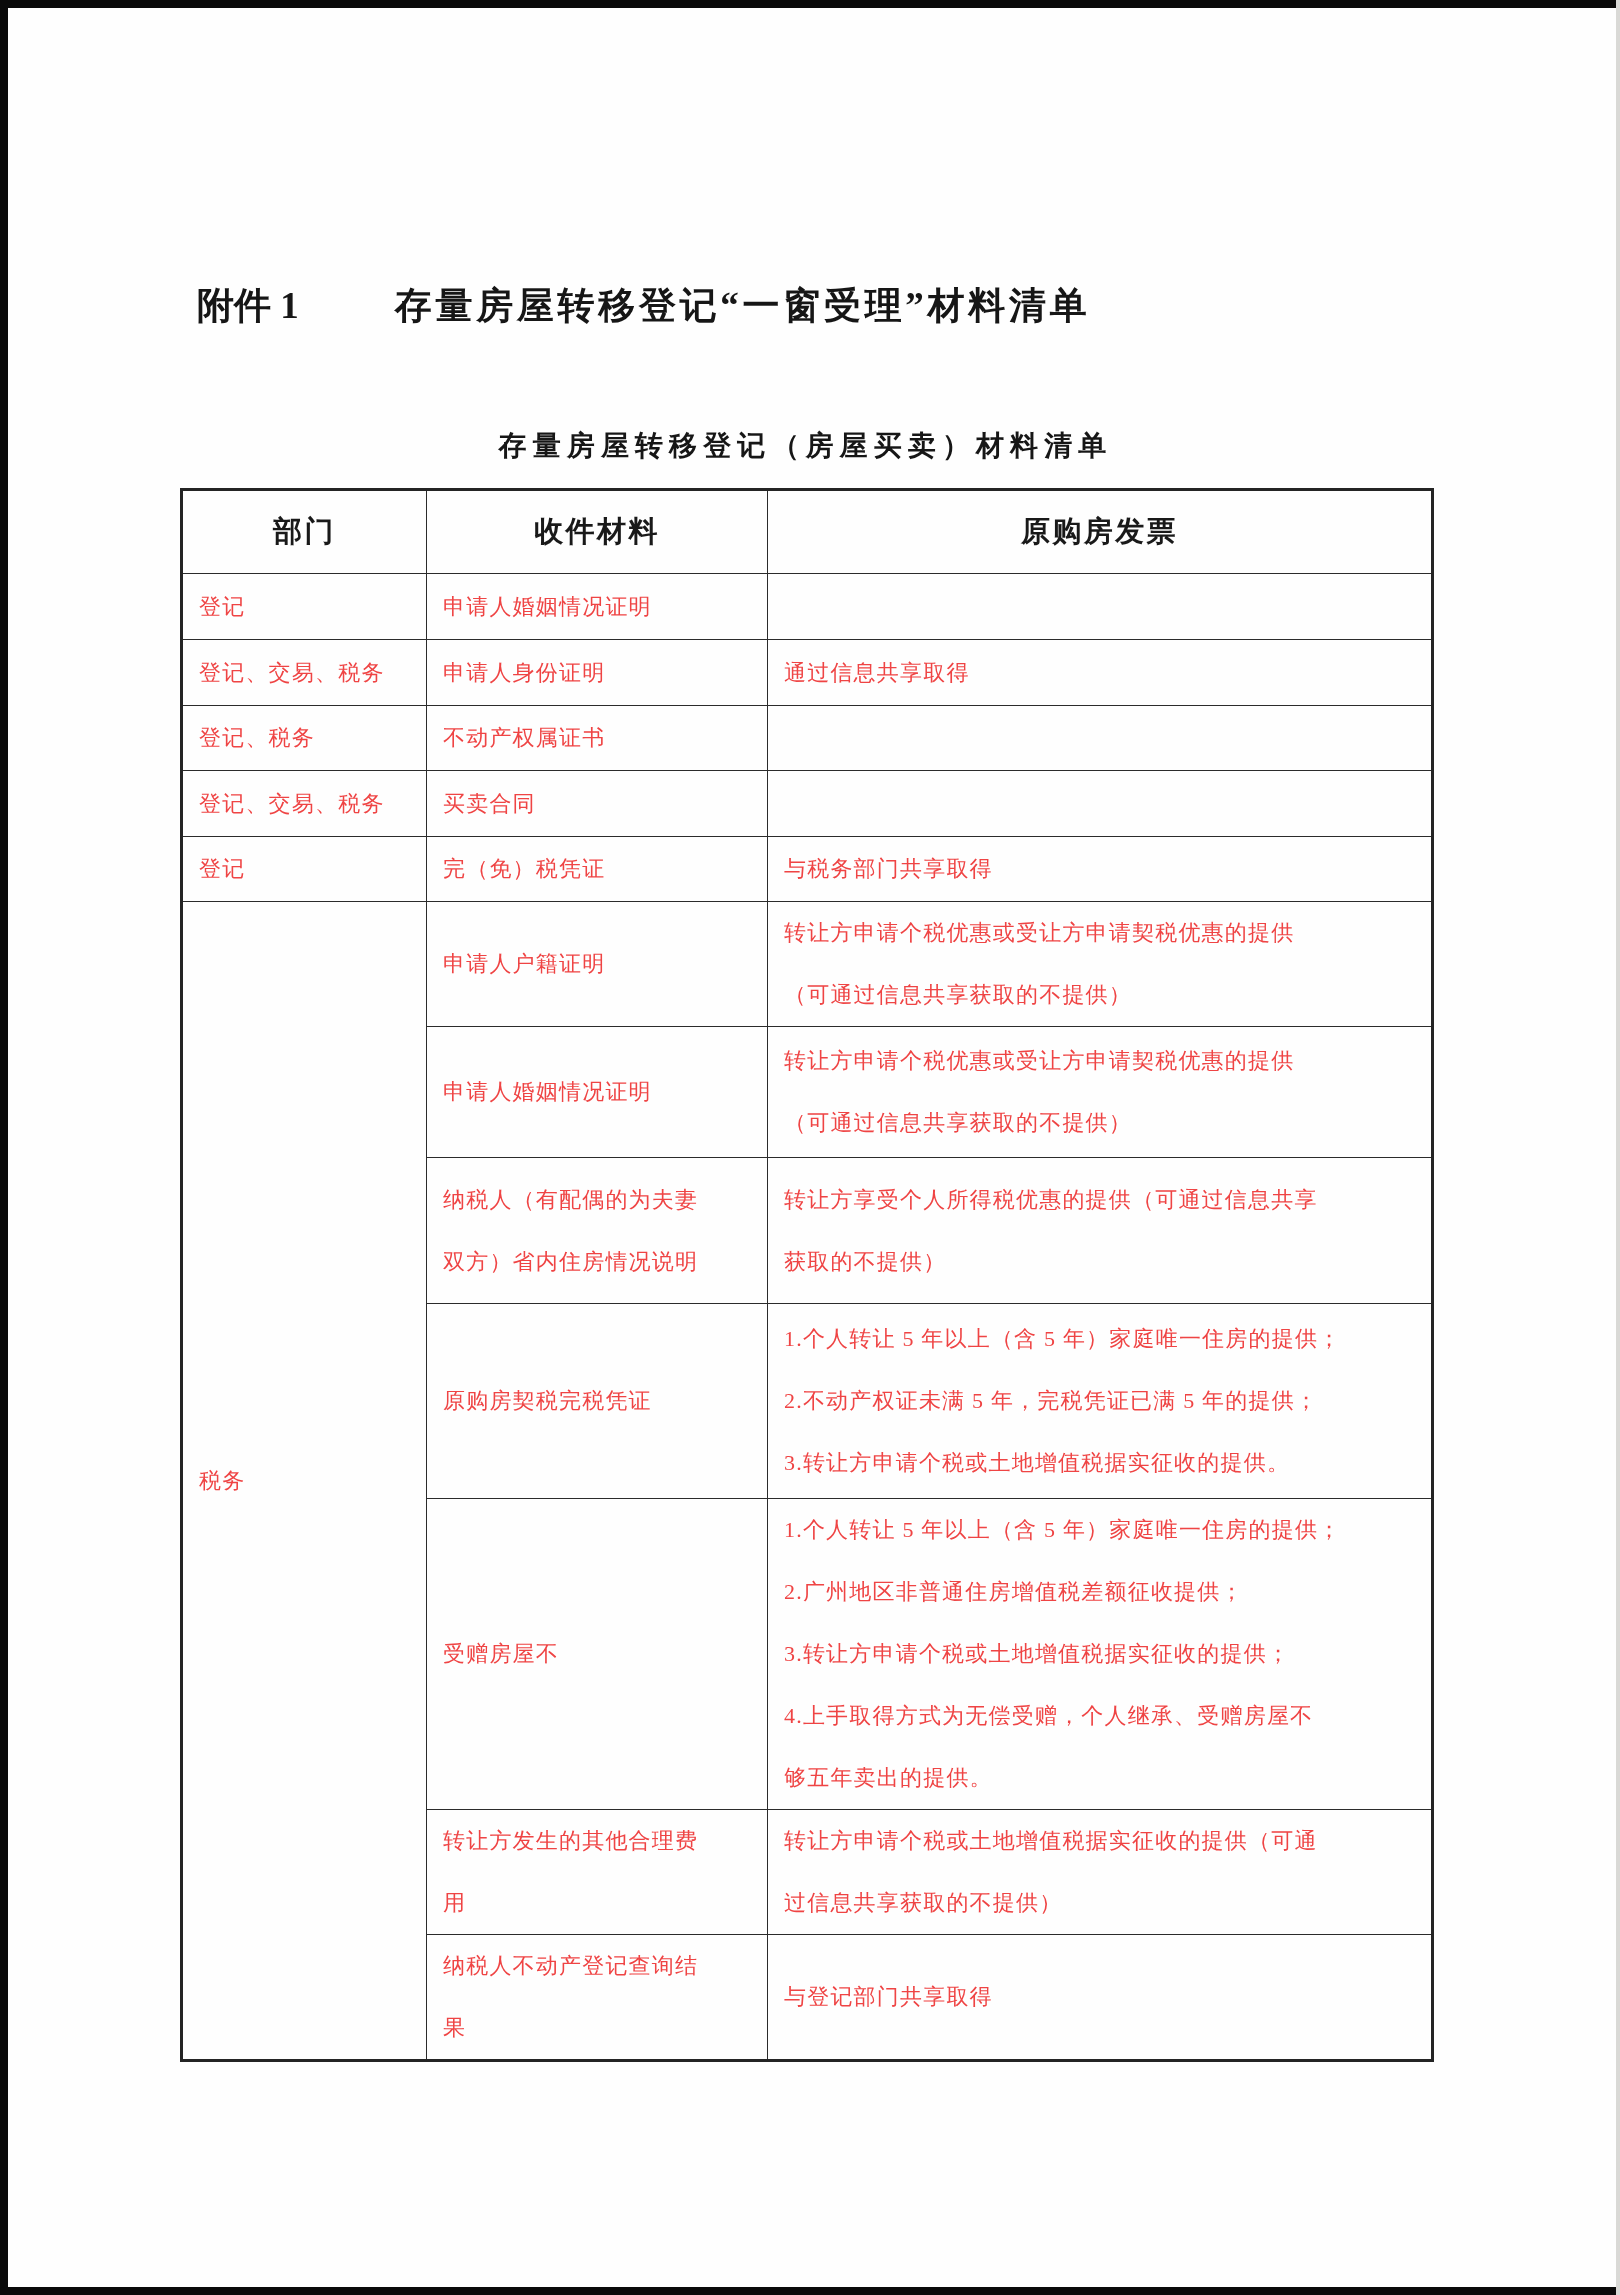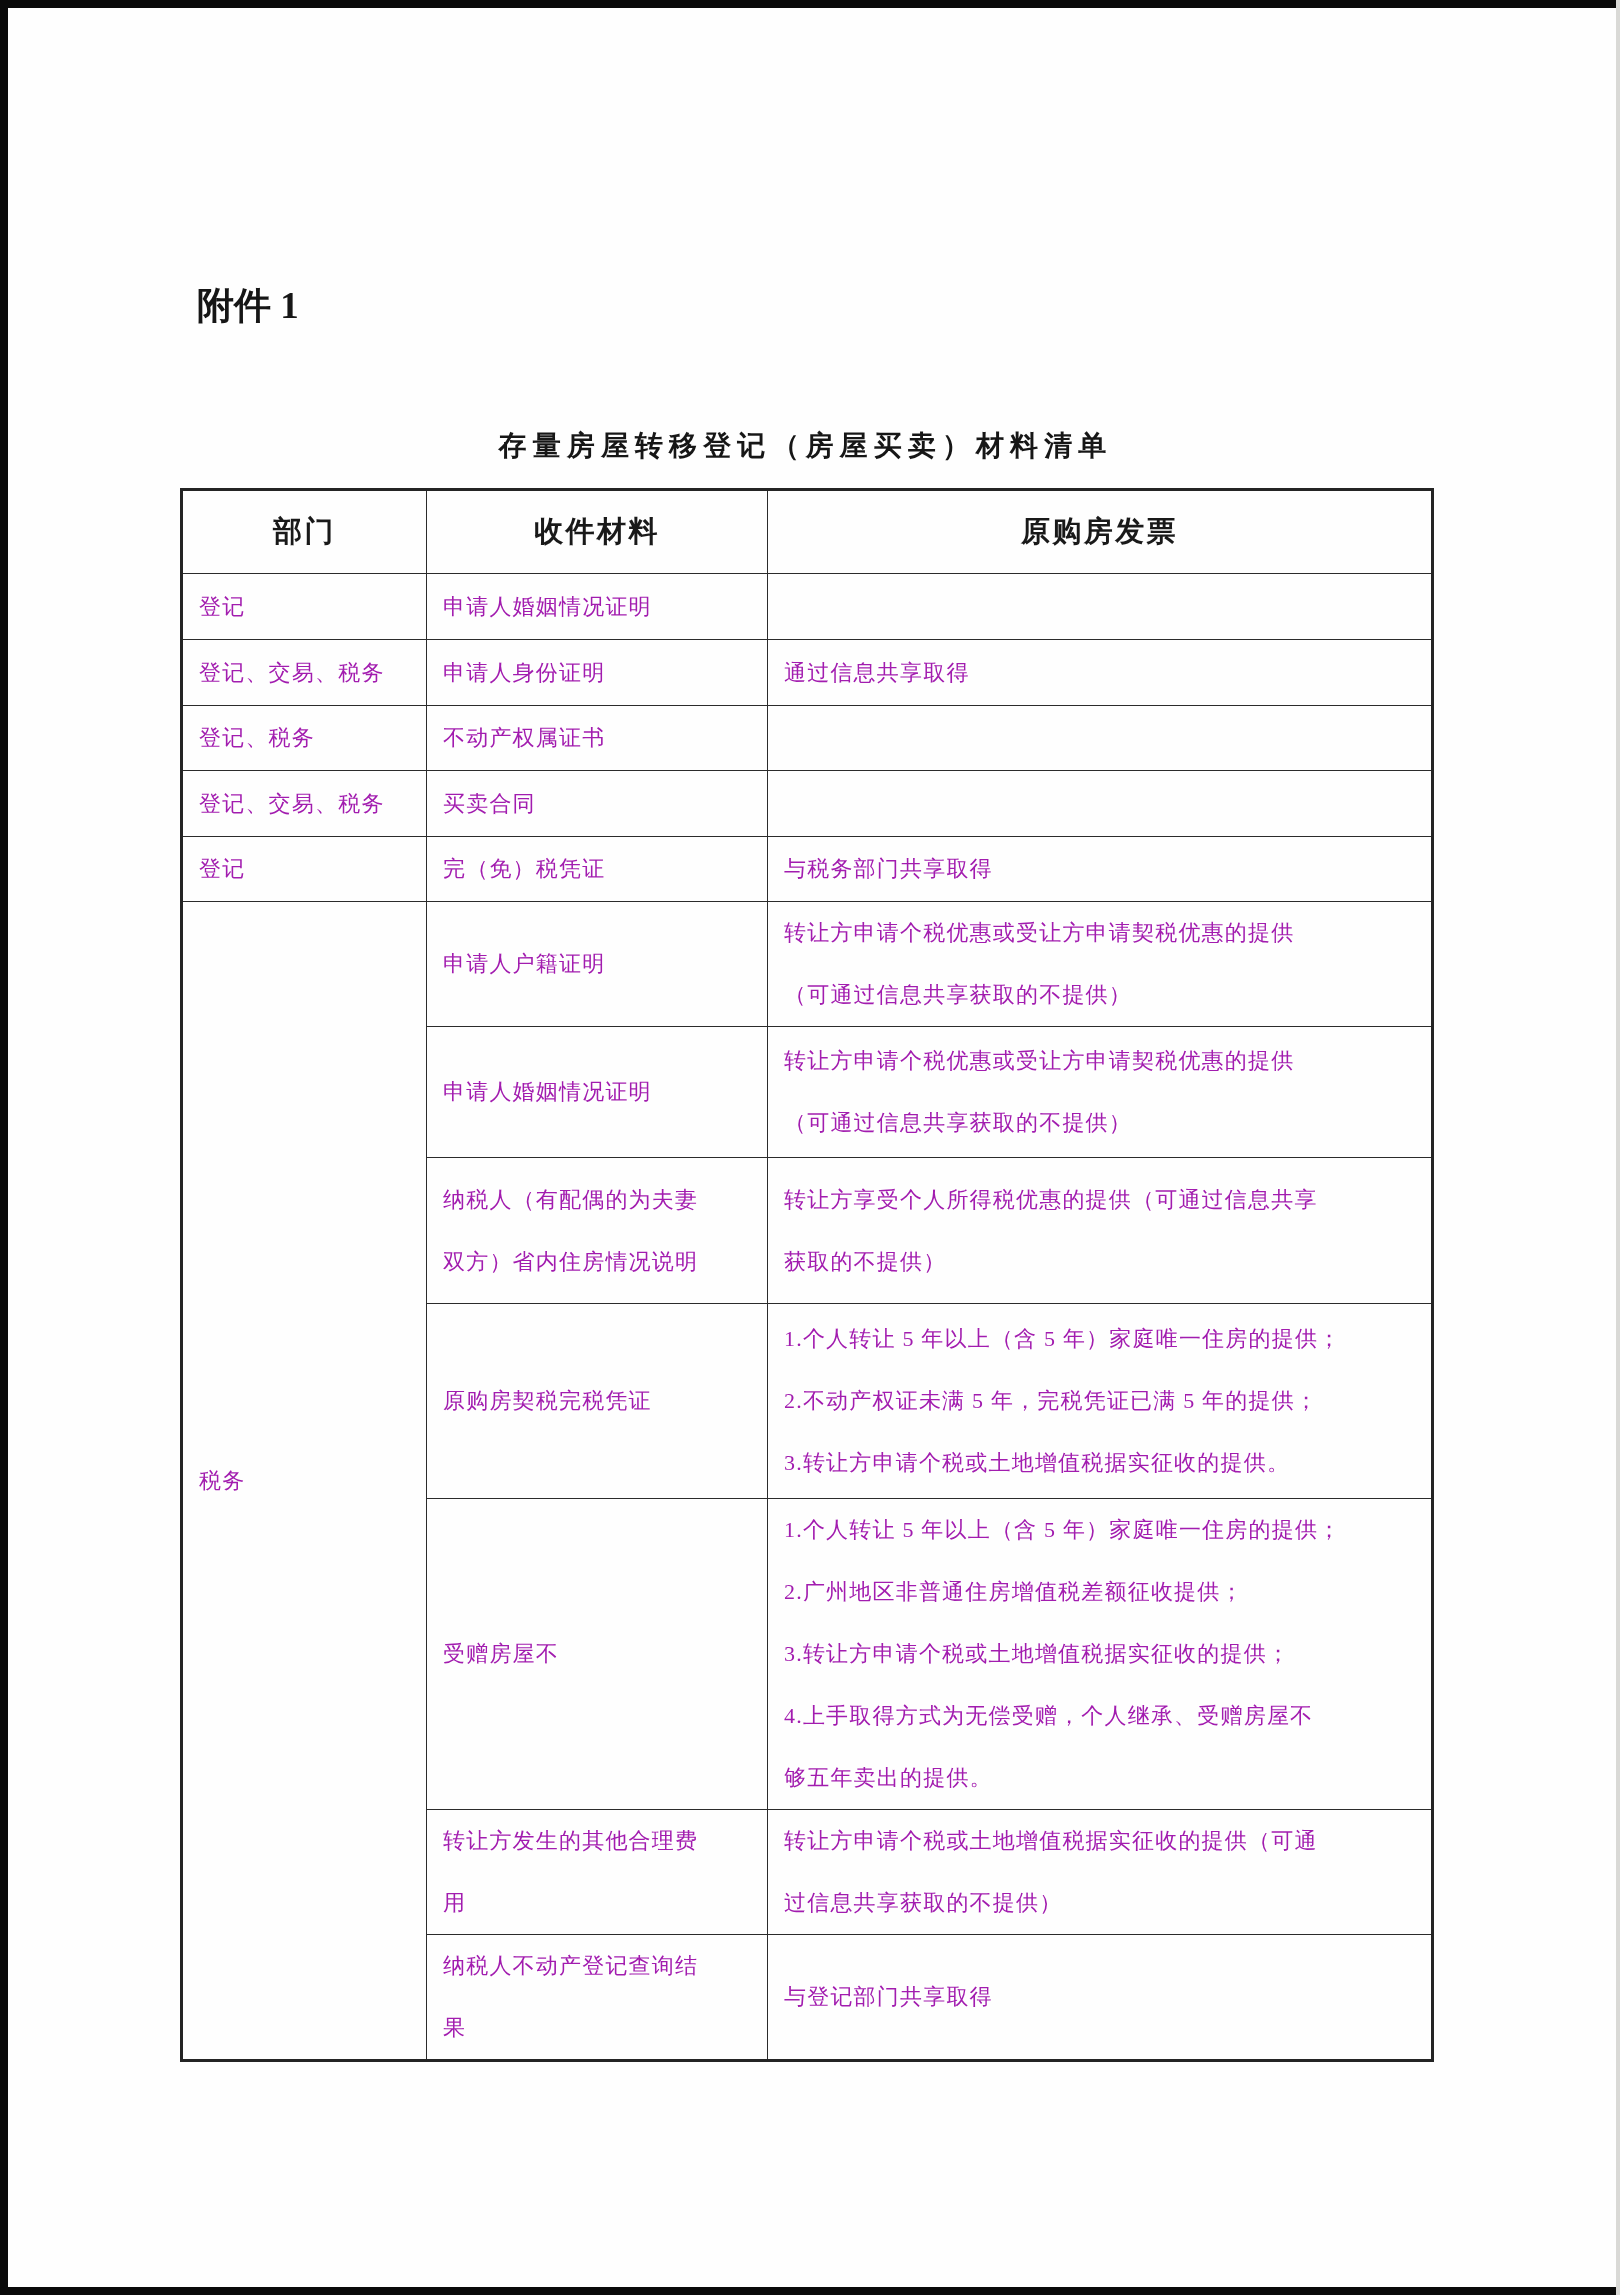--- a/index.html
+++ b/index.html
@@ -37,39 +37,40 @@
 
   .doc-table{
     position:absolute;left:180px;top:488px;
     width:1251px;
     border-collapse:collapse;table-layout:fixed;
     background:#fefefe;
   }
   .doc-table th,.doc-table td{
     border:1.8px solid #2b2b2b;
     vertical-align:middle;
-    color:#a21caf;
+    color:#ef4444;
     padding:0 16px;
     overflow:hidden;
   }
   .doc-table{border:3.1px solid #242424;}
   .doc-table thead th{
     height:82px;
     font-size:29px;font-weight:bold;text-align:center;
     letter-spacing:2.4px;color:#191919;padding:0;
   }
   .doc-table td{font-size:22px;text-align:left;}
   .line{line-height:62px;letter-spacing:1.2px;}
 </style>
 </head>
 <body>
 
 <div class="page">
   <div class="title-row">
     <span>附件 1</span>
+    <span class="title-main">存量房屋转移登记“一窗受理”材料清单</span>
   </div>
   <div class="subtitle">存量房屋转移登记（房屋买卖）材料清单</div>
 
   <table class="doc-table">
     <colgroup>
       <col style="width:245px">
       <col style="width:341px">
       <col style="width:665px">
     </colgroup>
     <thead>

